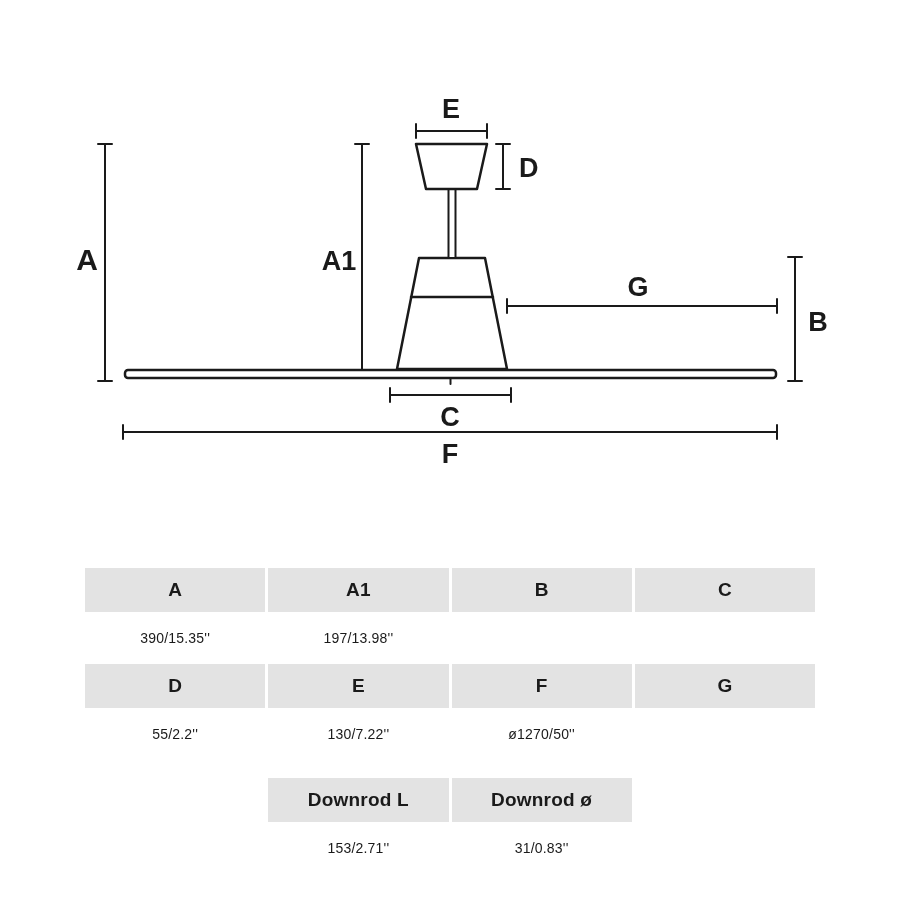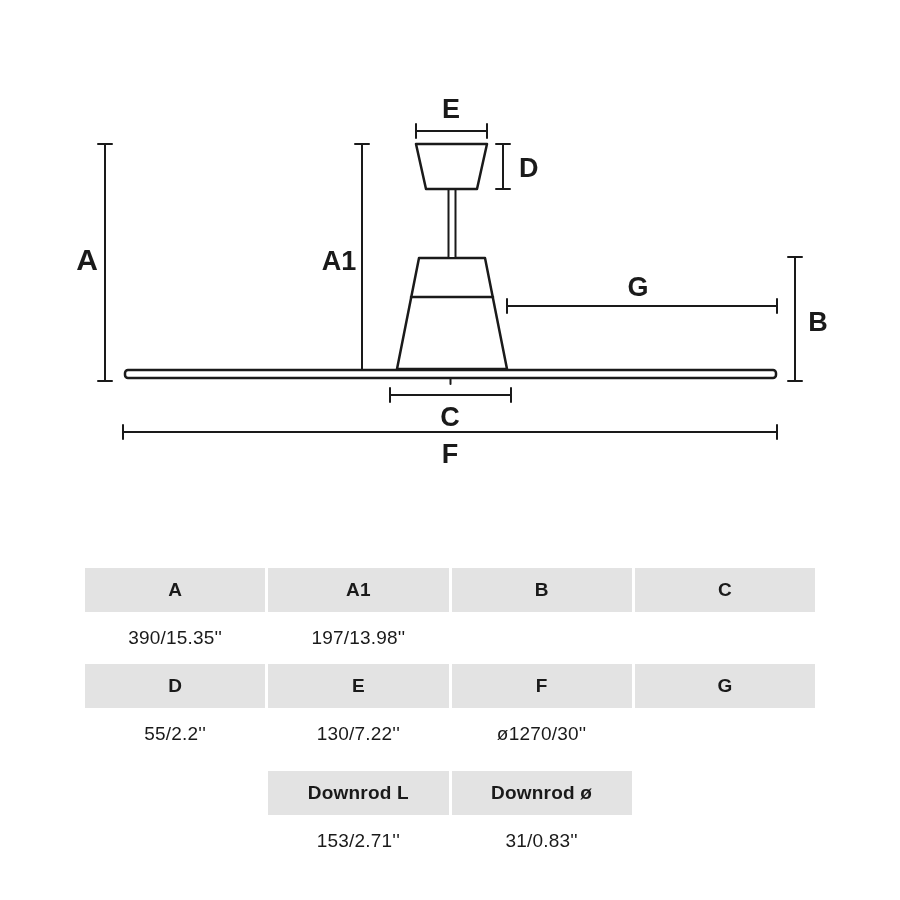--- a/index.html
+++ b/index.html
@@ -18,27 +18,27 @@
     font-weight: bold;
     fill: #1a1a1a;
   }
   .spec-table { position: absolute; left: 85px; top: 568px; width: 730px; }
   .trow {
     display: grid;
     grid-template-columns: repeat(4, 1fr);
     gap: 3px;
     margin-bottom: 3px;
   }
-  .trow.spaced { margin-top: 14px; }
+  .trow.spaced { margin-top: 21px; }
   .cell {
     display: flex;
     align-items: center;
     justify-content: center;
     height: 44px;
-    font-size: 19px;
+    font-size: 14px;
     color: #1a1a1a;
     letter-spacing: 0.2px;
   }
   .cell.header { background: #e3e3e3; font-weight: bold; font-size: 19px; }
   .cell.value { height: 46px; background: transparent; }
   .cell.empty { background: transparent; }
 </style>
 </head>
 <body>
 
@@ -131,21 +131,21 @@
 
     <div class="trow">
       <div class="cell header">D</div>
       <div class="cell header">E</div>
       <div class="cell header">F</div>
       <div class="cell header">G</div>
     </div>
     <div class="trow">
       <div class="cell value">55/2.2''</div>
       <div class="cell value">130/7.22''</div>
-      <div class="cell value">ø1270/30''</div>
+      <div class="cell value">ø1270/50''</div>
     </div>
 
     <div class="trow spaced">
       <div class="cell empty"></div>
       <div class="cell header">Downrod L</div>
       <div class="cell header">Downrod ø</div>
       <div class="cell empty"></div>
     </div>
     <div class="trow">
       <div class="cell empty"></div>

